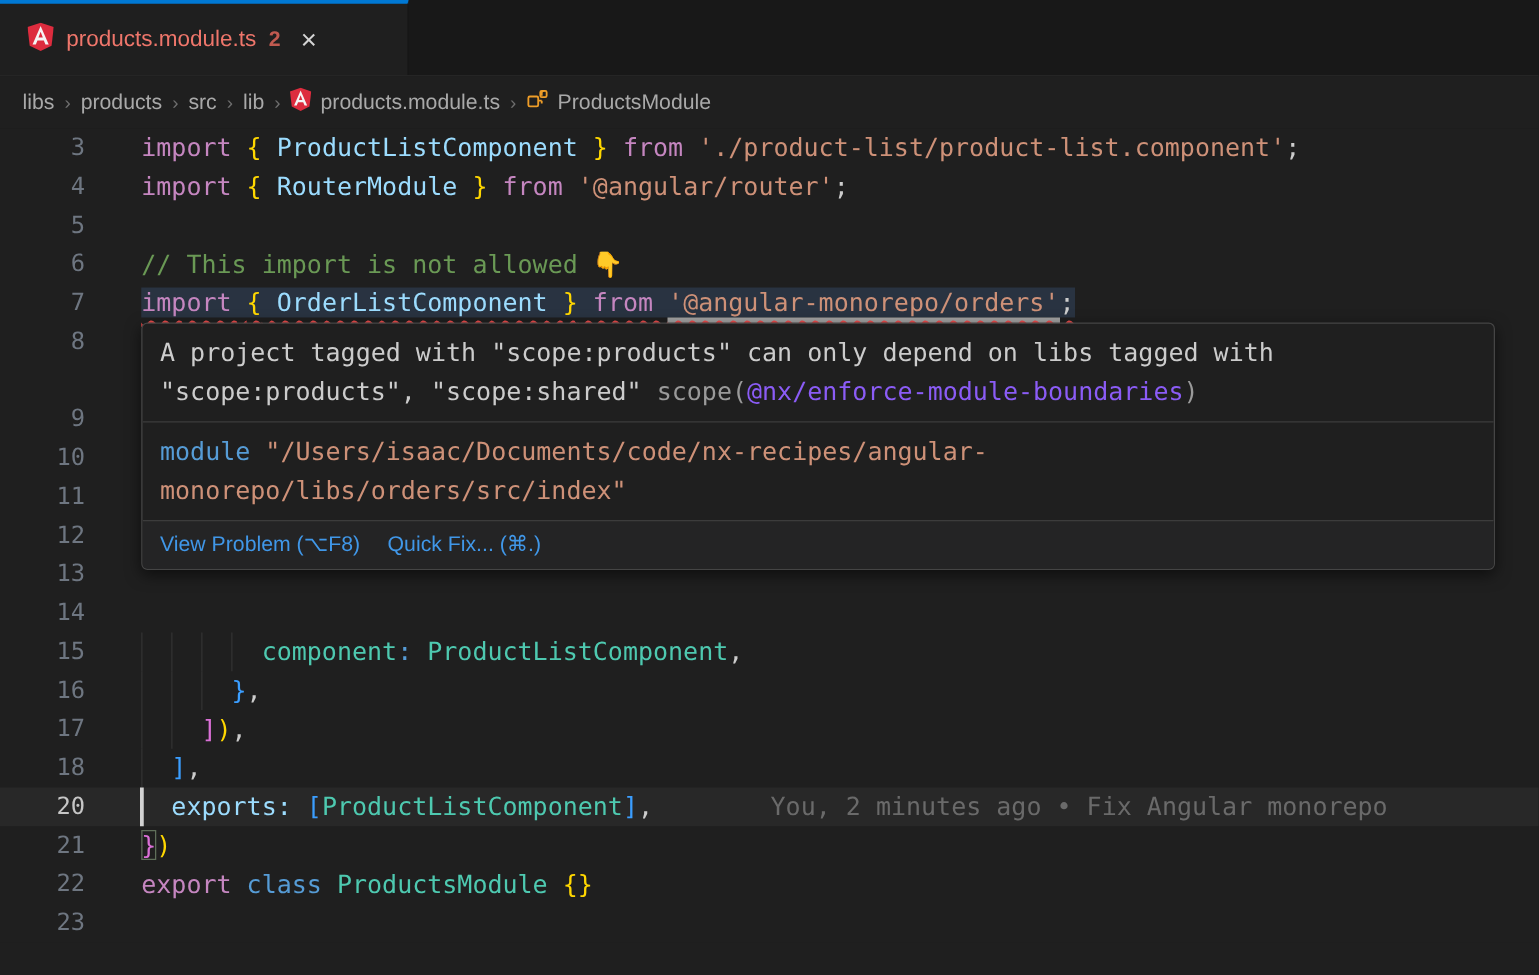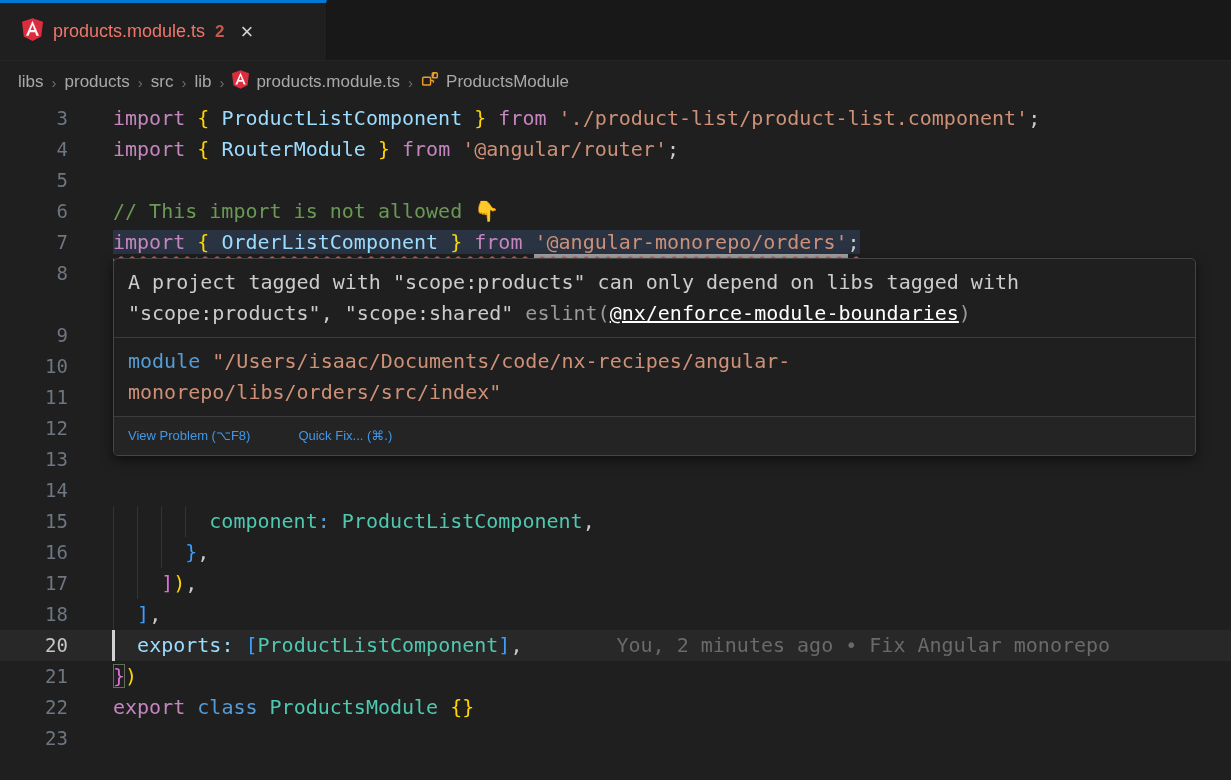--- a/index.html
+++ b/index.html
@@ -55,24 +55,24 @@
   .blame { color:#6a6a6a; margin-left:94px;margin-top:20px; }
 
   
   .hover { position:absolute; left:113px; top:155px; width:1083px; z-index:10;
     background:#1f1f1f; border:1px solid #454545; border-radius:5px;
     box-shadow:0 4px 12px rgba(0,0,0,0.55); overflow:hidden;
     font-family:"DejaVu Sans Mono", monospace; font-size:20px; color:#cccccc; }
   .hover-sec { padding:8px 14px; line-height:31px; border-top:1px solid #3c3c3c; }
   .hover-sec:first-child { border-top:none; }
   .hover-dim { color:#9a9a9a; }
-  .hover-link { color:#ffffff; text-decoration:underline; cursor:pointer; }
+  .hover-link { color:#8b5cf6; cursor:pointer; }
   .hover-actions { background:#242425; border-top:1px solid #3c3c3c;
-    font-family:"Liberation Sans", sans-serif; font-size:13px;
-    padding:8px 14px; display:flex; gap:48px; line-height:22px; }
+    font-family:"Liberation Sans", sans-serif; font-size:17px;
+    padding:8px 14px; display:flex; gap:22px; line-height:22px; }
   .hover-action { color:#4097e8; cursor:pointer; }
 
   .ng-icon { display:inline-block; flex:none; }
   .sym-icon { display:inline-block; flex:none; }
 </style>
 </head>
 <body>
 
 <div class="tabbar">
   <div class="tab">
@@ -141,21 +141,21 @@
       <div class="row"><div class="gutter">18</div><div class="codecell"><div class="guide" style="left: calc(0ch + 45px);"></div><span class="tok-ws">  </span><span class="tok-bblue">]</span><span class="tok-fg">,</span></div></div>
       <div class="row active"><div class="gutter">20</div><div class="codecell"><div class="cursor"></div><span class="tok-ws">  </span><span class="tok-var">exports:</span><span class="tok-fg"> </span><span class="tok-bblue">[</span><span class="tok-teal">ProductListComponent</span><span class="tok-bblue">]</span><span class="tok-fg">,</span><span class="blame">You, 2 minutes ago • Fix Angular monorepo</span></div></div>
       <div class="row"><div class="gutter">21</div><div class="codecell"><span class="tok-pink tok-matchbox">}</span><span class="tok-gold">)</span></div></div>
       <div class="row"><div class="gutter">22</div><div class="codecell"><span class="tok-kw">export </span><span class="tok-blue">class </span><span class="tok-teal">ProductsModule </span><span class="tok-gold">{}</span></div></div>
       <div class="row"><div class="gutter">23</div><div class="codecell"></div></div>
     </div>
 
   <div class="hover">
     <div class="hover-sec">
       <span>A project tagged with "scope:products" can only depend on libs tagged with</span><br>
-      <span>"scope:products", "scope:shared" </span><span class="hover-dim">eslint(</span><span class="hover-link">@nx/enforce-module-boundaries</span><span class="hover-dim">)</span>
+      <span>"scope:products", "scope:shared" </span><span class="hover-dim">scope(</span><span class="hover-link">@nx/enforce-module-boundaries</span><span class="hover-dim">)</span>
     </div>
     <div class="hover-sec">
       <span class="tok-blue">module</span><span class="tok-str"> "/Users/isaac/Documents/code/nx-recipes/angular-</span><br>
       <span class="tok-str">monorepo/libs/orders/src/index"</span>
     </div>
     <div class="hover-actions">
       <span class="hover-action">View Problem (⌥F8)</span>
       <span class="hover-action">Quick Fix... (⌘.)</span>
     </div>
   </div>

